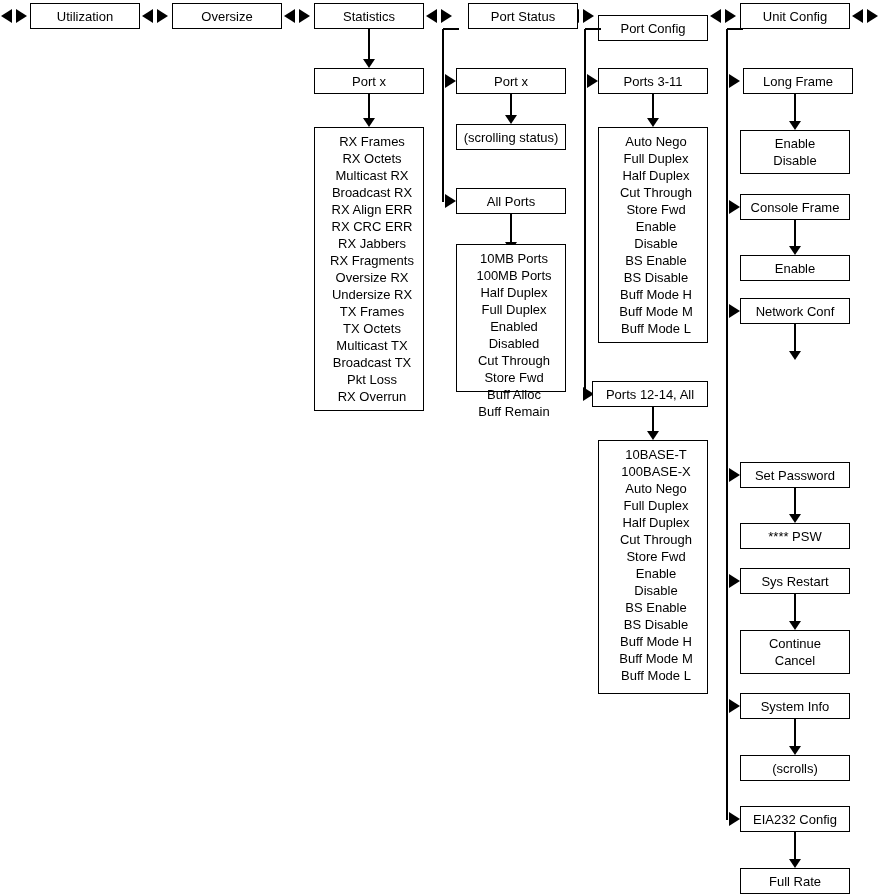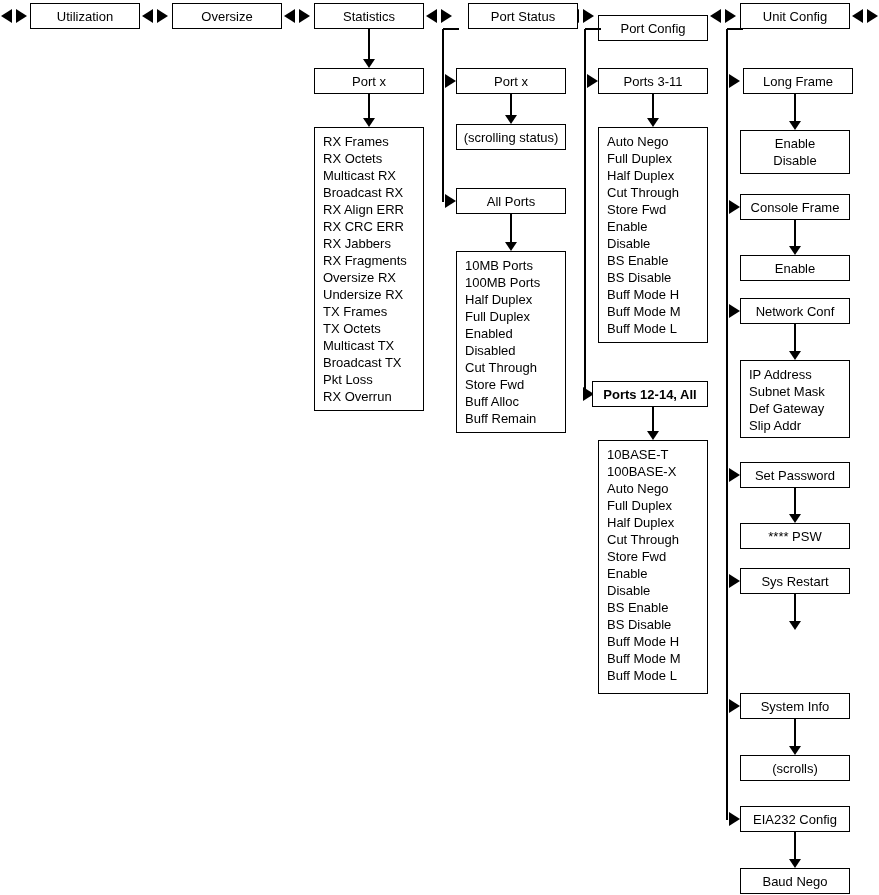--- a/index.html
+++ b/index.html
@@ -7,25 +7,25 @@
     position:relative; width:879px; height:895px; background:#ffffff;
     font-family:"Liberation Sans", sans-serif; color:#000;
   }
   .box {
     position:absolute; width:110px; height:26px; box-sizing:border-box;
     border:1px solid #000; background:#fff;
     display:flex; align-items:center; justify-content:center;
     font-size:13px; line-height:17px; text-align:center;
   }
   .list {
-    display:block; height:auto; text-align:left;
+    display:block; height:auto; text-align:center;
     padding:5px 2px 4px 8px; white-space:pre-line;
   }
   .multi { white-space:pre-line; }
-  .wide { width:116px;font-weight:bold; }
+  .wide { width:116px; }
   .vl { position:absolute; width:2px; background:#000; }
   .hl { position:absolute; height:2px; background:#000; }
   .va { position:absolute; width:12px; }
   .va::before { content:""; position:absolute; left:5px; top:0; bottom:8px; width:2px; background:#000; }
   .va::after  { content:""; position:absolute; left:0; bottom:0; width:0; height:0;
                 border-left:6px solid transparent; border-right:6px solid transparent; border-top:9px solid #000; }
   .ra { position:absolute; width:0; height:0;
         border-top:7px solid transparent; border-bottom:7px solid transparent; border-left:11px solid #000; }
   .la { position:absolute; width:0; height:0;
         border-top:7px solid transparent; border-bottom:7px solid transparent; border-right:11px solid #000; }
@@ -81,21 +81,21 @@
   <div class="vl" style="left:442px;top:29px;height:173px"></div>
   <div class="ra" style="left:445px;top:74px"></div>
   <div class="ra" style="left:445px;top:194px"></div>
 
   <div class="box" style="left:456px;top:68px">Port x</div>
   <div class="va" style="left:505px;top:94px;height:30px"></div>
   <div class="box" style="left:456px;top:124px">(scrolling status)</div>
 
   <div class="box" style="left:456px;top:188px">All Ports</div>
   <div class="va" style="left:505px;top:214px;height:37px"></div>
-  <div class="box list" style="left:456px;top:251px;height:182px">10MB Ports
+  <div class="box list" style="left:456px;top:244px;height:148px">10MB Ports
 100MB Ports
 Half Duplex
 Full Duplex
 Enabled
 Disabled
 Cut Through
 Store Fwd
 Buff Alloc
 Buff Remain</div>
 
@@ -150,33 +150,31 @@
   <div class="va" style="left:789px;top:94px;height:36px"></div>
   <div class="box multi" style="left:740px;top:130px;height:44px">Enable
 Disable</div>
 
   <div class="box" style="left:740px;top:194px">Console Frame</div>
   <div class="va" style="left:789px;top:220px;height:35px"></div>
   <div class="box" style="left:740px;top:255px">Enable</div>
 
   <div class="box" style="left:740px;top:298px">Network Conf</div>
   <div class="va" style="left:789px;top:324px;height:36px"></div>
-  <div class="box list" style="left:740px;top:360px;height:78px">IP Address
-Subnet Mask
-Def Gateway
-Slip Addr</div>
 
   <div class="box" style="left:740px;top:462px">Set Password</div>
   <div class="va" style="left:789px;top:488px;height:35px"></div>
   <div class="box" style="left:740px;top:523px">**** PSW</div>
 
   <div class="box" style="left:740px;top:568px">Sys Restart</div>
   <div class="va" style="left:789px;top:594px;height:36px"></div>
+  <div class="box multi" style="left:740px;top:630px;height:44px">Continue
+Cancel</div>
 
   <div class="box" style="left:740px;top:693px">System Info</div>
   <div class="va" style="left:789px;top:719px;height:36px"></div>
   <div class="box" style="left:740px;top:755px">(scrolls)</div>
 
   <div class="box" style="left:740px;top:806px">EIA232 Config</div>
   <div class="va" style="left:789px;top:832px;height:36px"></div>
-  <div class="box" style="left:740px;top:868px">Baud Nego</div>
+  <div class="box" style="left:740px;top:868px">Full Rate</div>
 
 </div>
 
 </body></html>

